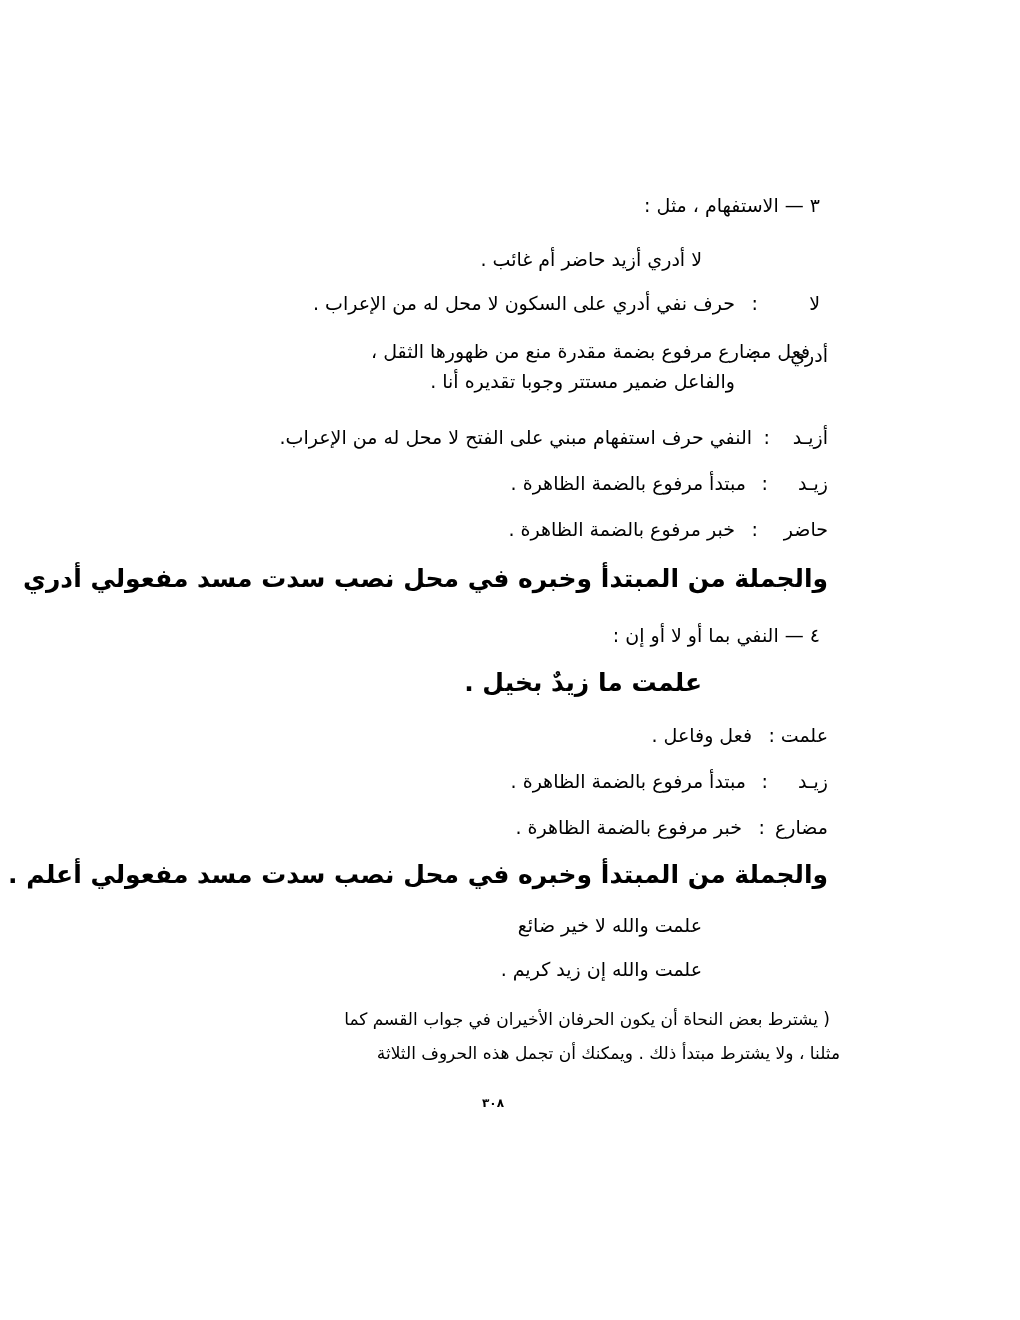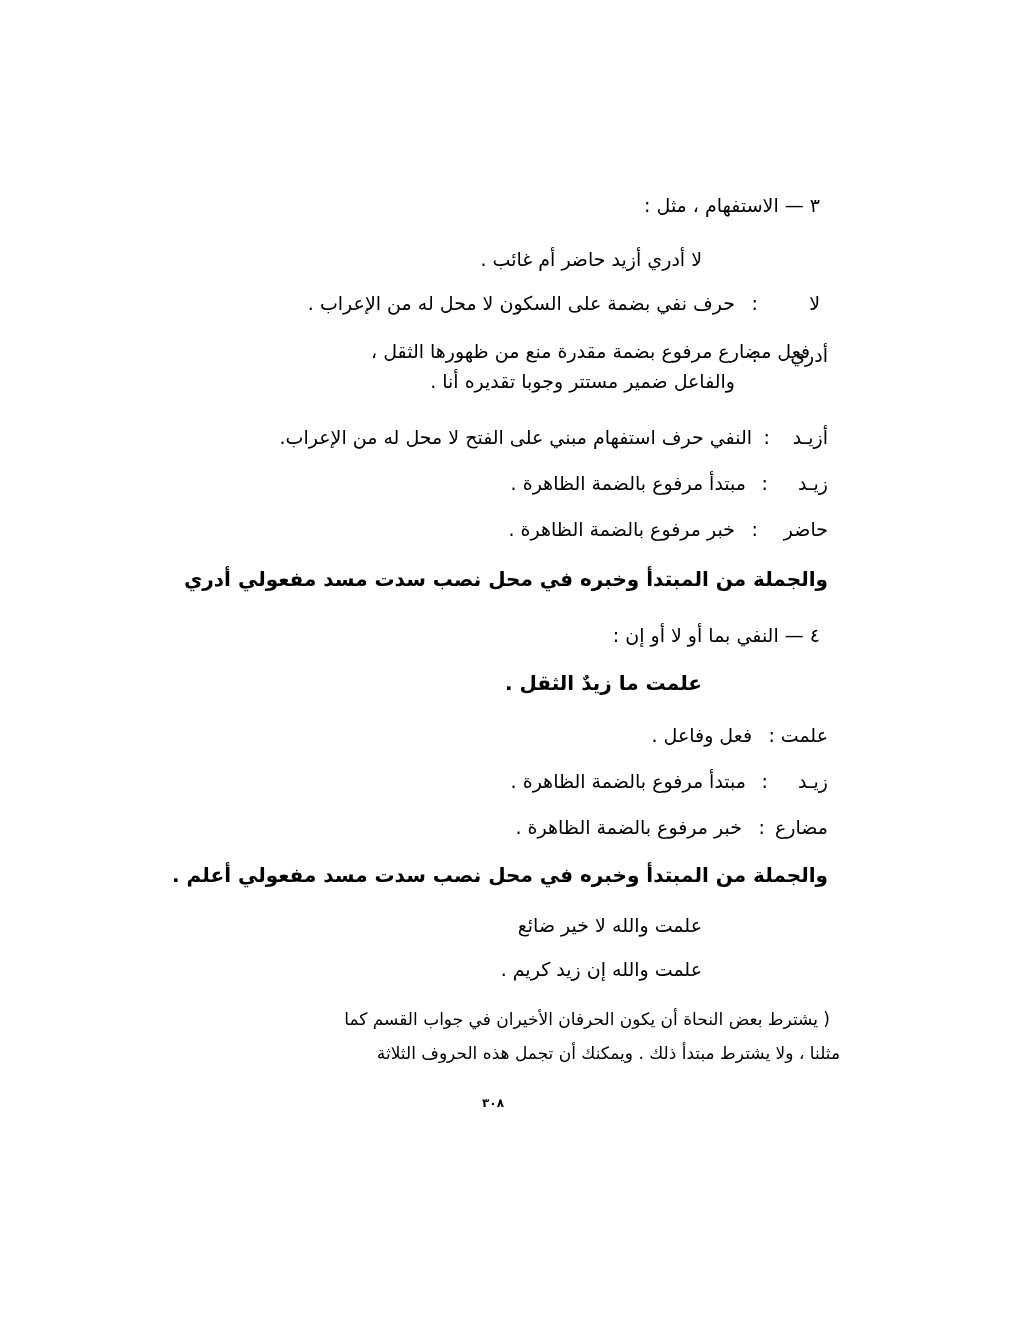--- a/index.html
+++ b/index.html
@@ -1,34 +1,34 @@
 <!DOCTYPE html>
 <html><head>
 <meta charset="utf-8">
 <style>
   html, body { margin:0; padding:0; background:#ffffff; }
   body { width:1020px; height:1320px; position:relative; overflow:hidden;
          font-family:"DejaVu Sans", sans-serif; color:#000; }
   .line { position:absolute; direction:rtl; white-space:nowrap; font-size:19px; line-height:26px; }
-  .bold { font-weight:bold; font-size:20px; }
+  .bold { font-weight:bold; font-size:25px; }
   .term { position:absolute; direction:rtl; white-space:nowrap; font-size:19px; line-height:26px; }
   .colon { position:absolute; font-size:19px; line-height:26px; }
   .pagenum { position:absolute; font-weight:bold; font-size:12px; direction:rtl; }
 </style>
 </head>
 <body>
 
 <div>
 
   <div class="line" style="right:200px; top:192px;">٣ — الاستفهام ، مثل :</div>
   <div class="line" style="right:318px; top:246px;">لا أدري أزيد حاضر أم غائب .</div>
 
   <div class="term" style="right:200px; top:290px;">لا</div>
   <div class="colon" style="right:262px; top:290px;">:</div>
-  <div class="line" style="right:285px; top:290px;">حرف نفي بضمة على السكون لا محل له من الإعراب .</div>
+  <div class="line" style="right:285px; top:290px;">حرف نفي أدري على السكون لا محل له من الإعراب .</div>
 
   <div class="term" style="right:192px; top:342px;">أدري</div>
   <div class="colon" style="right:262px; top:342px;">:</div>
   <div class="line" style="right:210px; top:338px; left:198px; text-align:justify;">فعل مضارع مرفوع بضمة مقدرة منع من ظهورها الثقل ،</div>
   <div class="line" style="right:285px; top:368px;">والفاعل ضمير مستتر وجوبا تقديره أنا .</div>
 
   <div class="term" style="right:192px; top:424px;">أزيـد</div>
   <div class="colon" style="right:250px; top:424px;">:</div>
   <div class="line" style="right:268px; top:424px;">النفي حرف استفهام مبني على الفتح لا محل له من الإعراب.</div>
 
@@ -36,21 +36,21 @@
   <div class="colon" style="right:252px; top:470px;">:</div>
   <div class="line" style="right:274px; top:470px;">مبتدأ مرفوع بالضمة الظاهرة .</div>
 
   <div class="term" style="right:192px; top:516px;">حاضر</div>
   <div class="colon" style="right:262px; top:516px;">:</div>
   <div class="line" style="right:285px; top:516px;">خبر مرفوع بالضمة الظاهرة .</div>
 
   <div class="line bold" style="right:192px; top:566px;">والجملة من المبتدأ وخبره في محل نصب سدت مسد مفعولي أدري</div>
 
   <div class="line" style="right:200px; top:622px;margin-left:28px;">٤ — النفي بما أو لا أو إن :</div>
-  <div class="line bold" style="right:318px; top:670px;">علمت ما زيدٌ الثقل .</div>
+  <div class="line bold" style="right:318px; top:670px;">علمت ما زيدٌ بخيل .</div>
 
   <div class="term" style="right:192px; top:722px;">علمت</div>
   <div class="colon" style="right:245px; top:722px;">:</div>
   <div class="line" style="right:268px; top:722px;">فعل وفاعل .</div>
 
   <div class="term" style="right:192px; top:768px;">زيـد</div>
   <div class="colon" style="right:252px; top:768px;">:</div>
   <div class="line" style="right:274px; top:768px;">مبتدأ مرفوع بالضمة الظاهرة .</div>
 
   <div class="term" style="right:192px; top:814px;">مضارع</div>

